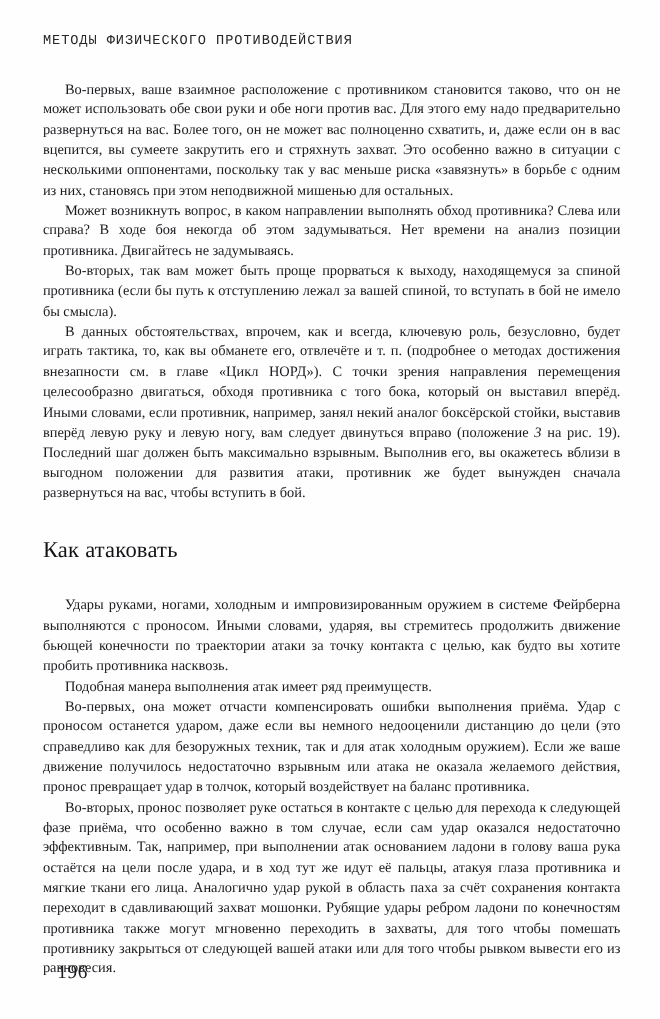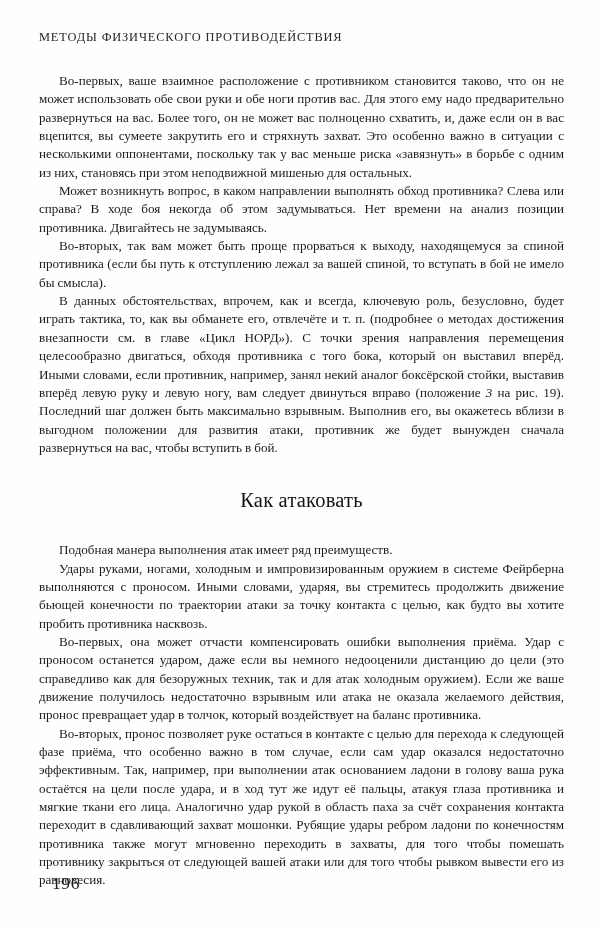--- a/index.html
+++ b/index.html
@@ -20,21 +20,21 @@
     background: #fefefe;
     overflow: hidden;
     box-sizing: border-box;
   }
   
   .running-header {
     position: absolute;
     left: 39px;
     top: 30px;
     width: 525px;
-    font-family: Liberation Serif, serif;
+    font-family: Liberation Mono, monospace;
     font-size: 12.4px;
     letter-spacing: 0.85px;
     color: #26262a;
     text-transform: uppercase;
     white-space: nowrap;
   }
   
   .text-column {
     position: absolute;
     left: 39px;
@@ -49,21 +49,20 @@
     line-height: 18.35px;
     color: #1b1b1f;
     hyphens: manual;
     word-spacing: -0.2px;
   }
   .para em { font-style: italic; }
   
   .section-heading {
     margin: 0;
     padding: 0;
-    text-align: center;
     font-weight: normal;
     font-size: 20.5px;
     line-height: 26px;
     color: #131317;
     letter-spacing: 0.2px;
   }
   .heading-block {
     margin-top: 30px;
     margin-bottom: 28px;
   }
@@ -92,23 +91,23 @@
 
     <p class="para">Во-вторых, так вам может быть проще прорваться к выходу, находящемуся за спиной противника (если бы путь к отступлению лежал за вашей спиной, то вступать в бой не имело бы смысла).</p>
 
 
     <p class="para"><span>В данных обстоятельствах, впрочем, как и всегда, ключевую роль, безусловно, будет играть тактика, то, как вы обманете его, отвлечёте и т. п. (подробнее о методах достижения внезапности см. в главе «Цикл НОРД»). С точки зрения направления перемещения целесообразно двигаться, обходя противника с того бока, который он выставил вперёд. Иными словами, если противник, например, занял некий аналог боксёрской стойки, выставив вперёд левую руку и левую ногу, вам следует двинуться вправо (положение </span><em>3</em><span> на рис. 19). Последний шаг должен быть максимально взрывным. Выполнив его, вы окажетесь вблизи в выгодном положении для развития атаки, противник же будет вынужден сначала развернуться на вас, чтобы вступить в бой.</span></p>
 
     <div class="heading-block">
       <h2 class="section-heading">Как атаковать</h2>
     </div>
 
+    <p class="para">Удары руками, ногами, холодным и импровизированным оружием в системе Фейрберна выполняются с проносом. Иными словами, ударяя, вы стремитесь продолжить движение бьющей конечности по траектории атаки за точку контакта с целью, как будто вы хотите пробить противника насквозь.</p>
+
     <p class="para">Подобная манера выполнения атак имеет ряд преимуществ.</p>
-
-    <p class="para">Удары руками, ногами, холодным и импровизированным оружием в системе Фейрберна выполняются с проносом. Иными словами, ударяя, вы стремитесь продолжить движение бьющей конечности по траектории атаки за точку контакта с целью, как будто вы хотите пробить противника насквозь.</p>
 
     <p class="para">Во-первых, она может отчасти компенсировать ошибки выполнения приёма. Удар с проносом останется ударом, даже если вы немного недооценили дистанцию до цели (это справедливо как для безоружных техник, так и для атак холодным оружием). Если же ваше движение получилось недостаточно взрывным или атака не оказала желаемого действия, пронос превращает удар в толчок, который воздействует на баланс противника.</p>
 
     <p class="para">Во-вторых, пронос позволяет руке остаться в контакте с целью для перехода к следующей фазе приёма, что особенно важно в том случае, если сам удар оказался недостаточно эффективным. Так, например, при выполнении атак основанием ладони в голову ваша рука остаётся на цели после удара, и в ход тут же идут её пальцы, атакуя глаза противника и мягкие ткани его лица. Аналогично удар рукой в область паха за счёт сохранения контакта переходит в сдавливающий захват мошонки. Рубящие удары ребром ладони по конечностям противника также могут мгновенно переходить в захваты, для того чтобы помешать противнику закрыться от следующей вашей атаки или для того чтобы рывком вывести его из равновесия.</p>
 
   </div>
 
   <div class="folio">196</div>
 
 </div>

